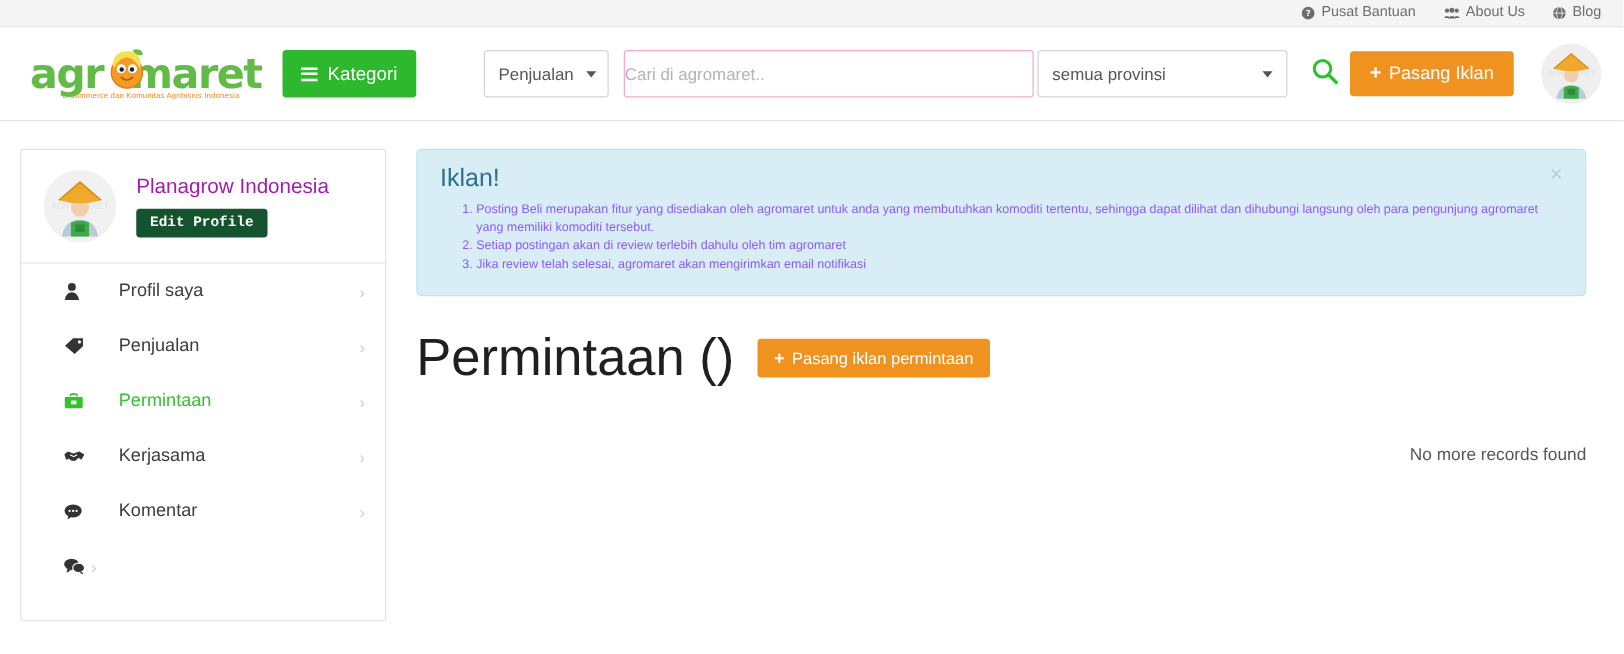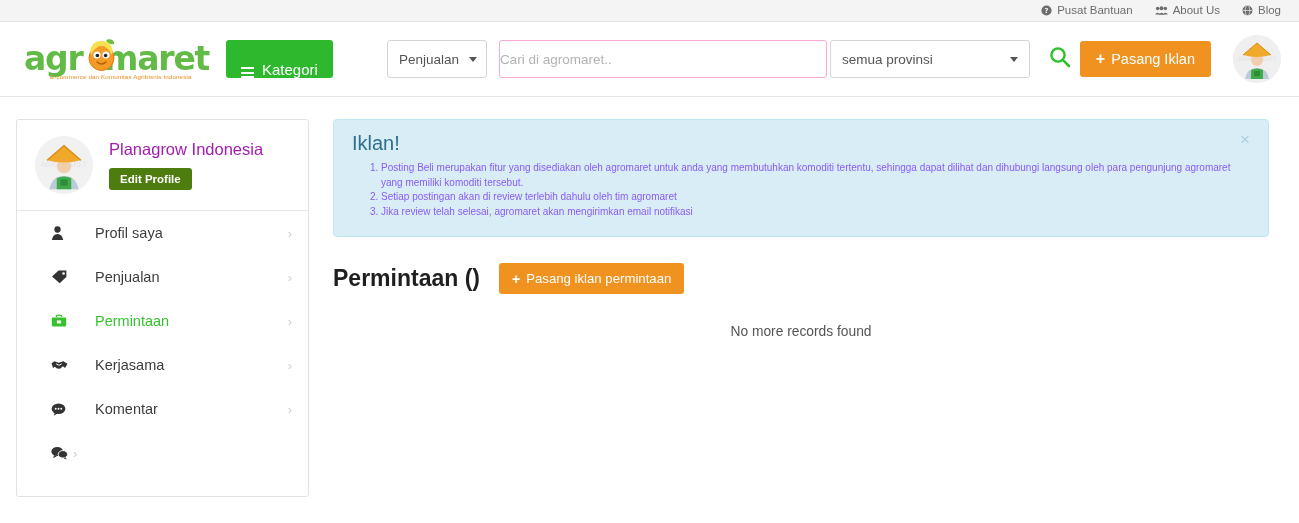--- a/index.html
+++ b/index.html
@@ -77,21 +77,21 @@
   .btn-kategori {
     flex: none;
     height: 38px;
     background: #2eb82e;
     color: #fff;
     border: none;
     border-radius: 3px;
     padding: 0 15px;
     font-size: 15px;
     display: flex;
-    align-items: flex-end;
+    align-items: center;
     gap: 8px;
     cursor: pointer;
     font-family: "Liberation Sans", sans-serif;
   }
   .hamb { display: inline-flex; flex-direction: column; gap: 2.5px; }
   .hamb i { display: block; width: 13px; height: 2px; background: #fff; }
 
   .sel-penjualan {
     flex: none;
     width: 100px;
@@ -213,29 +213,29 @@
     flex: none;
   }
   .profile-name {
     font-size: 16.5px;
     color: #a21caf;
     margin-bottom: 9px;
     line-height: 1.1;
   }
   .btn-edit-profile {
     display: inline-block;
-    background: #4d7c0f;
+    background: #14532d;
     color: #fff;
     border: none;
     border-radius: 3px;
     padding: 5px 11px;
     font-size: 11.5px;
     font-weight: 700;
     cursor: pointer;
-    font-family: Liberation Sans, sans-serif;
+    font-family: Liberation Mono, monospace;
   }
   .nav-list { border-top: 1px solid #e8e8e8; }
   .nav-item {
     height: 44px;
     display: flex;
     align-items: center;
     padding: 0 16px 0 34px;
     cursor: pointer;
     text-decoration: none;
     color: #3d3d3d;
@@ -288,46 +288,46 @@
     font-family: "Liberation Sans", sans-serif;
   }
 
   .title-row {
     display: flex;
     align-items: center;
     gap: 19px;
     margin-top: 26px;
   }
   .page-title {
-    font-size: 23px;
-    font-weight: 700;
+    font-size: 42px;
+    font-weight: 400;
     color: #1f1f1f;
     margin: 0;
     line-height: 1.1;
   }
   .btn-pasang-permintaan {
     background: #f0921f;
     color: #fff;
     border: none;
     border-radius: 3px;
     padding: 8px 13px;
     font-size: 13.2px;
     display: inline-flex;
     align-items: center;
     gap: 6px;
     cursor: pointer;
     font-family: "Liberation Sans", sans-serif;
   }
   .btn-pasang-permintaan .plus { font-weight: 700; font-size: 14px; line-height: 1; }
 
   .empty-msg {
-    text-align: center;
+    text-align: right;
     font-size: 13.8px;
     color: #555;
-    margin-top: 30px;
+    margin-top: 46px;
   }
 </style>
 </head>
 <body>
 
 <div class="topbar">
   <a class="topbar-link" href="#">
     <span class="ti">
       <svg width="11" height="11" viewBox="0 0 16 16">
           <circle cx="8" cy="8" r="7.4" fill="#6d6d6d"></circle>

